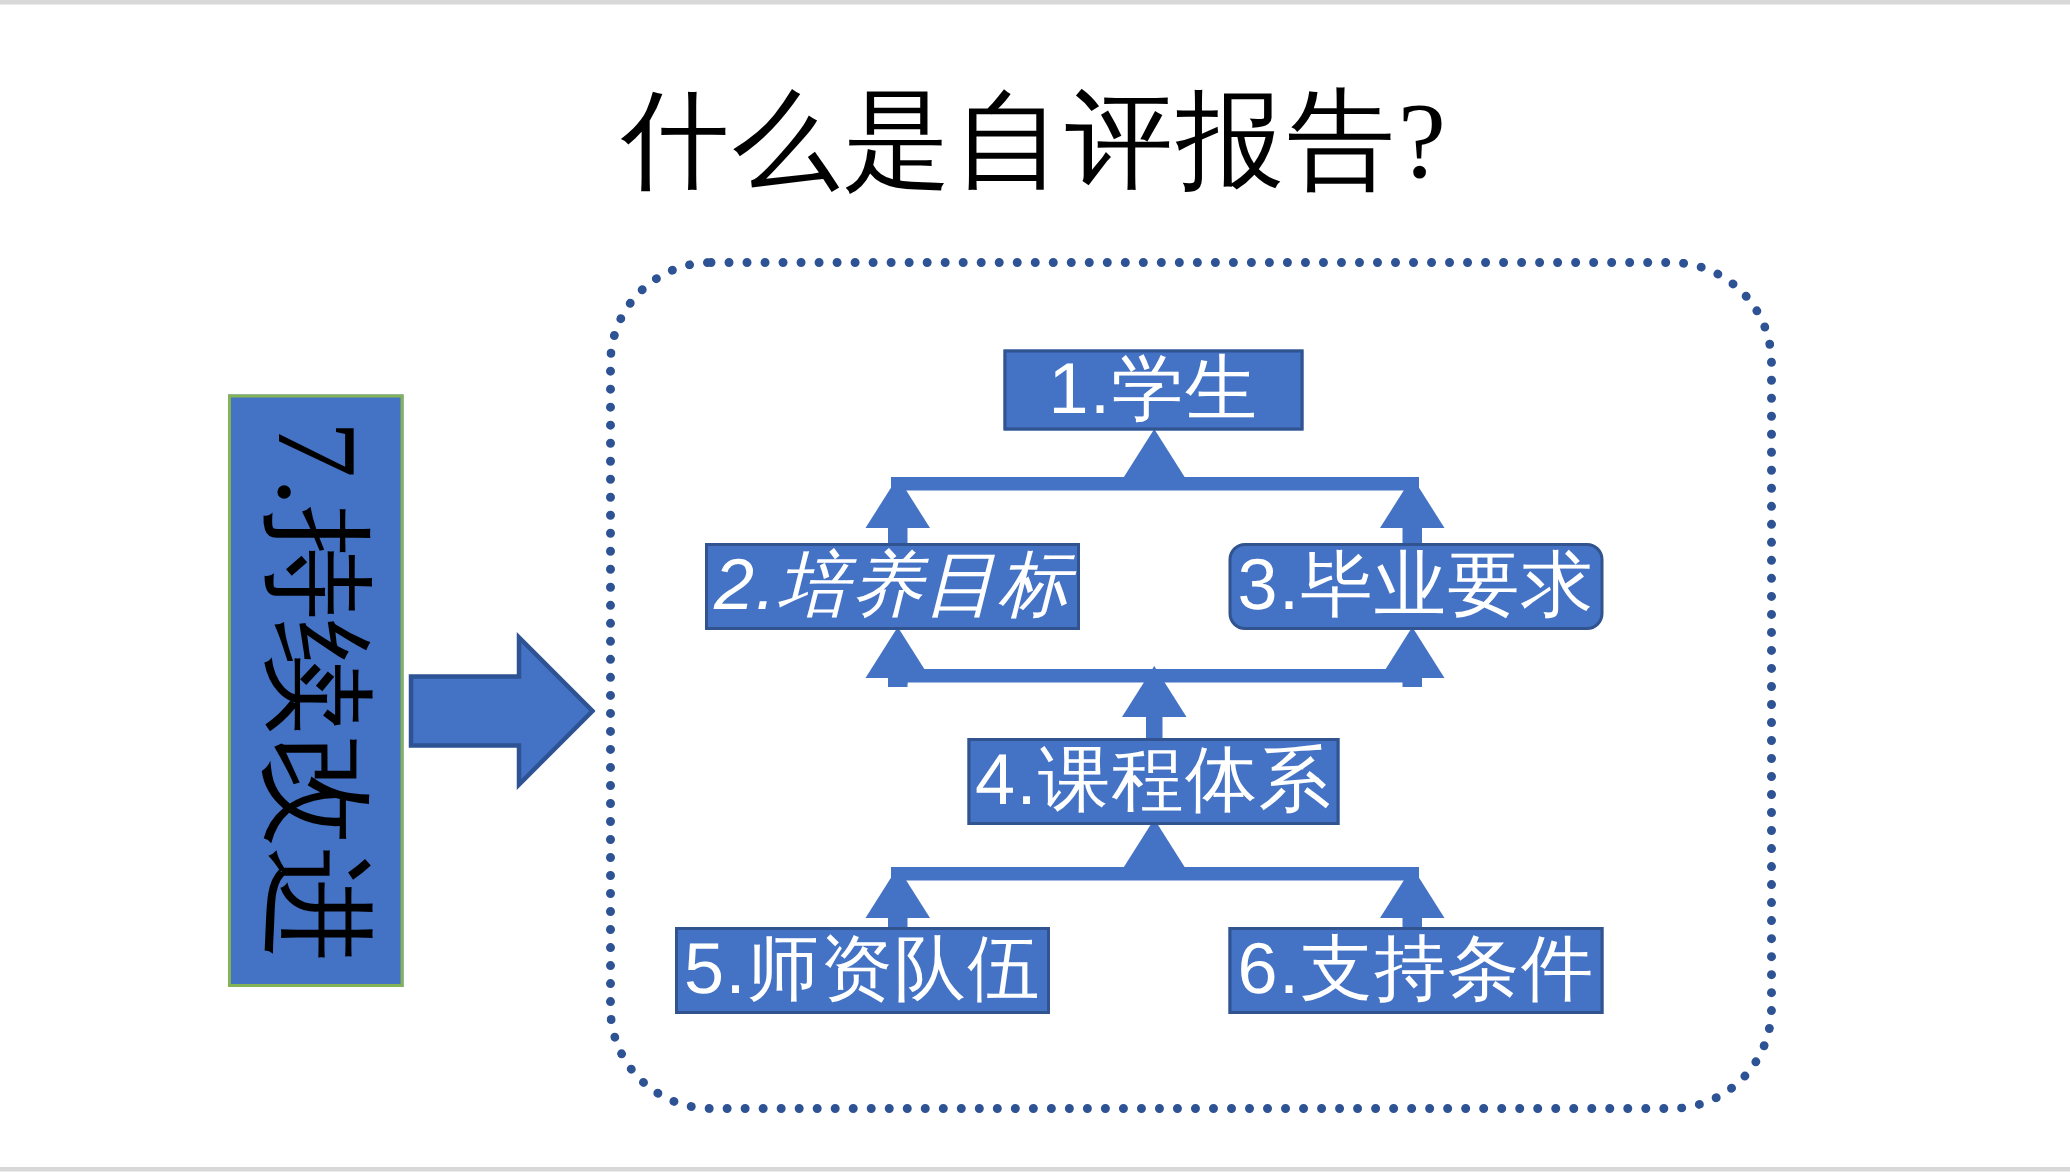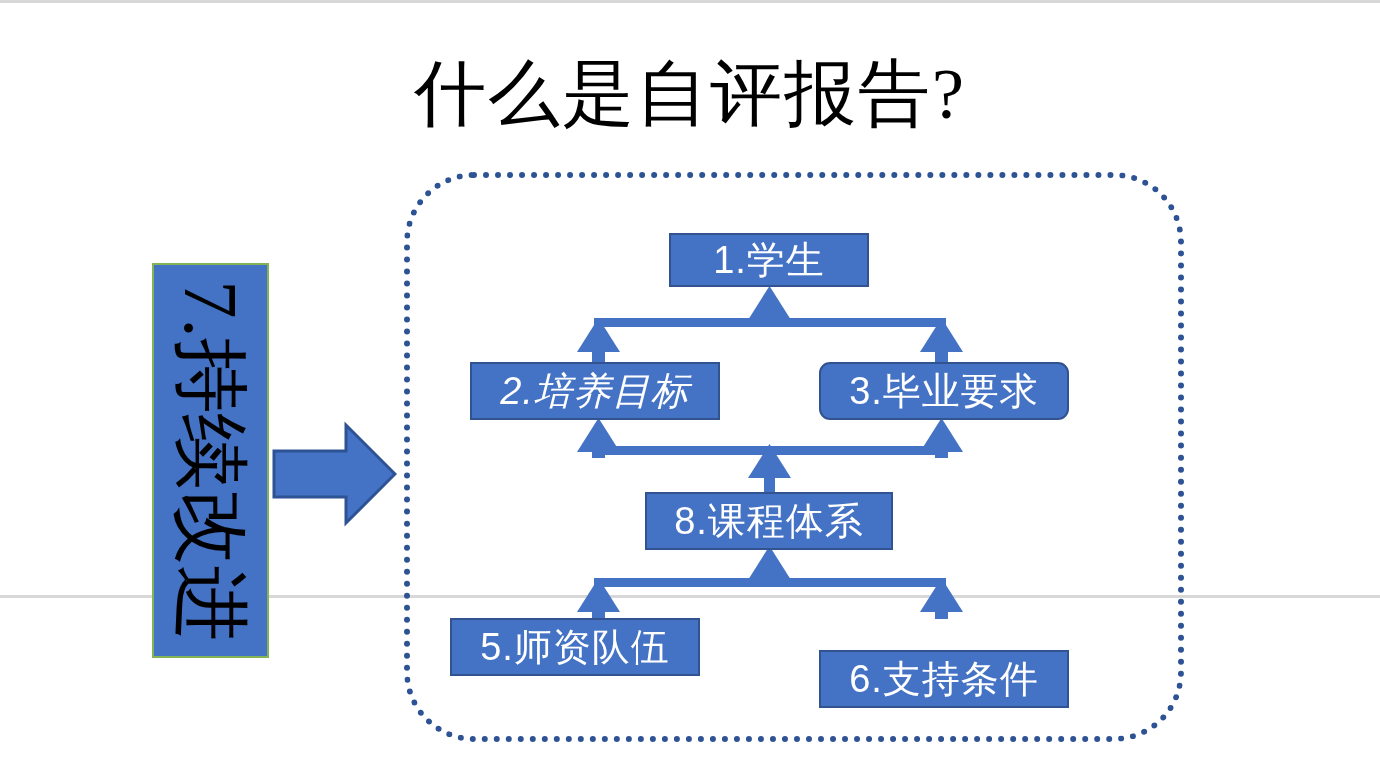--- a/index.html
+++ b/index.html
@@ -10,21 +10,21 @@
   body {
     width: 1380px;
     height: 781px;
     overflow: hidden;
     font-family: "Liberation Sans", sans-serif;
   }
 
   #slide {
     position: relative;
     width: 1380px;
-    height: 598px;
+    height: 781px;
     background: #ffffff;
     box-sizing: border-box;
   }
 
   
   .slide-edge {
     position: absolute;
     left: 0;
     width: 1380px;
     height: 3px;
@@ -97,33 +97,33 @@
   .nbox {
     position: absolute;
     background: #4472C4;
     border: 2px solid #31538F;
     box-sizing: border-box;
     display: flex;
     align-items: center;
     justify-content: center;
     color: #ffffff;
     font-family: "Liberation Sans", sans-serif;
-    font-size: 38px;
+    font-size: 48px;
     line-height: 44px;
     letter-spacing: 1px;
     white-space: nowrap;
     user-select: none;
   }
 
   #box1 { left: 669px; top: 233px; width: 200px; height: 54px; }
   #box2 { left: 470px; top: 362px; width: 250px; height: 58px; font-style: italic; }
   #box3 { left: 819px; top: 362px; width: 250px; height: 58px; border-radius: 11px; }
   #box4 { left: 645px; top: 492px; width: 248px; height: 58px; }
   #box5 { left: 450px; top: 618px; width: 250px; height: 58px; }
-  #box6 { left: 819px; top: 618px; width: 250px; height: 58px; margin-top: 32px; }
+  #box6 { left: 819px; top: 618px; width: 250px; height: 58px; }
 
   
   #connectors {
     position: absolute;
     left: 0;
     top: 0;
     width: 1380px;
     height: 781px;
     pointer-events: none;
   }
@@ -187,17 +187,17 @@
 
       <rect x="764" y="556" width="11" height="26"></rect>
       <polygon points="769.5,546 791,580 748,580"></polygon>
 
     </g>
   </svg>
 
   <div class="nbox" id="box1">1.学生</div>
   <div class="nbox" id="box2">2.培养目标</div>
   <div class="nbox" id="box3">3.毕业要求</div>
-  <div class="nbox" id="box4">8.课程体系</div>
+  <div class="nbox" id="box4">4.课程体系</div>
   <div class="nbox" id="box5">5.师资队伍</div>
   <div class="nbox" id="box6">6.支持条件</div>
 
 </div>
 
 </body></html>

